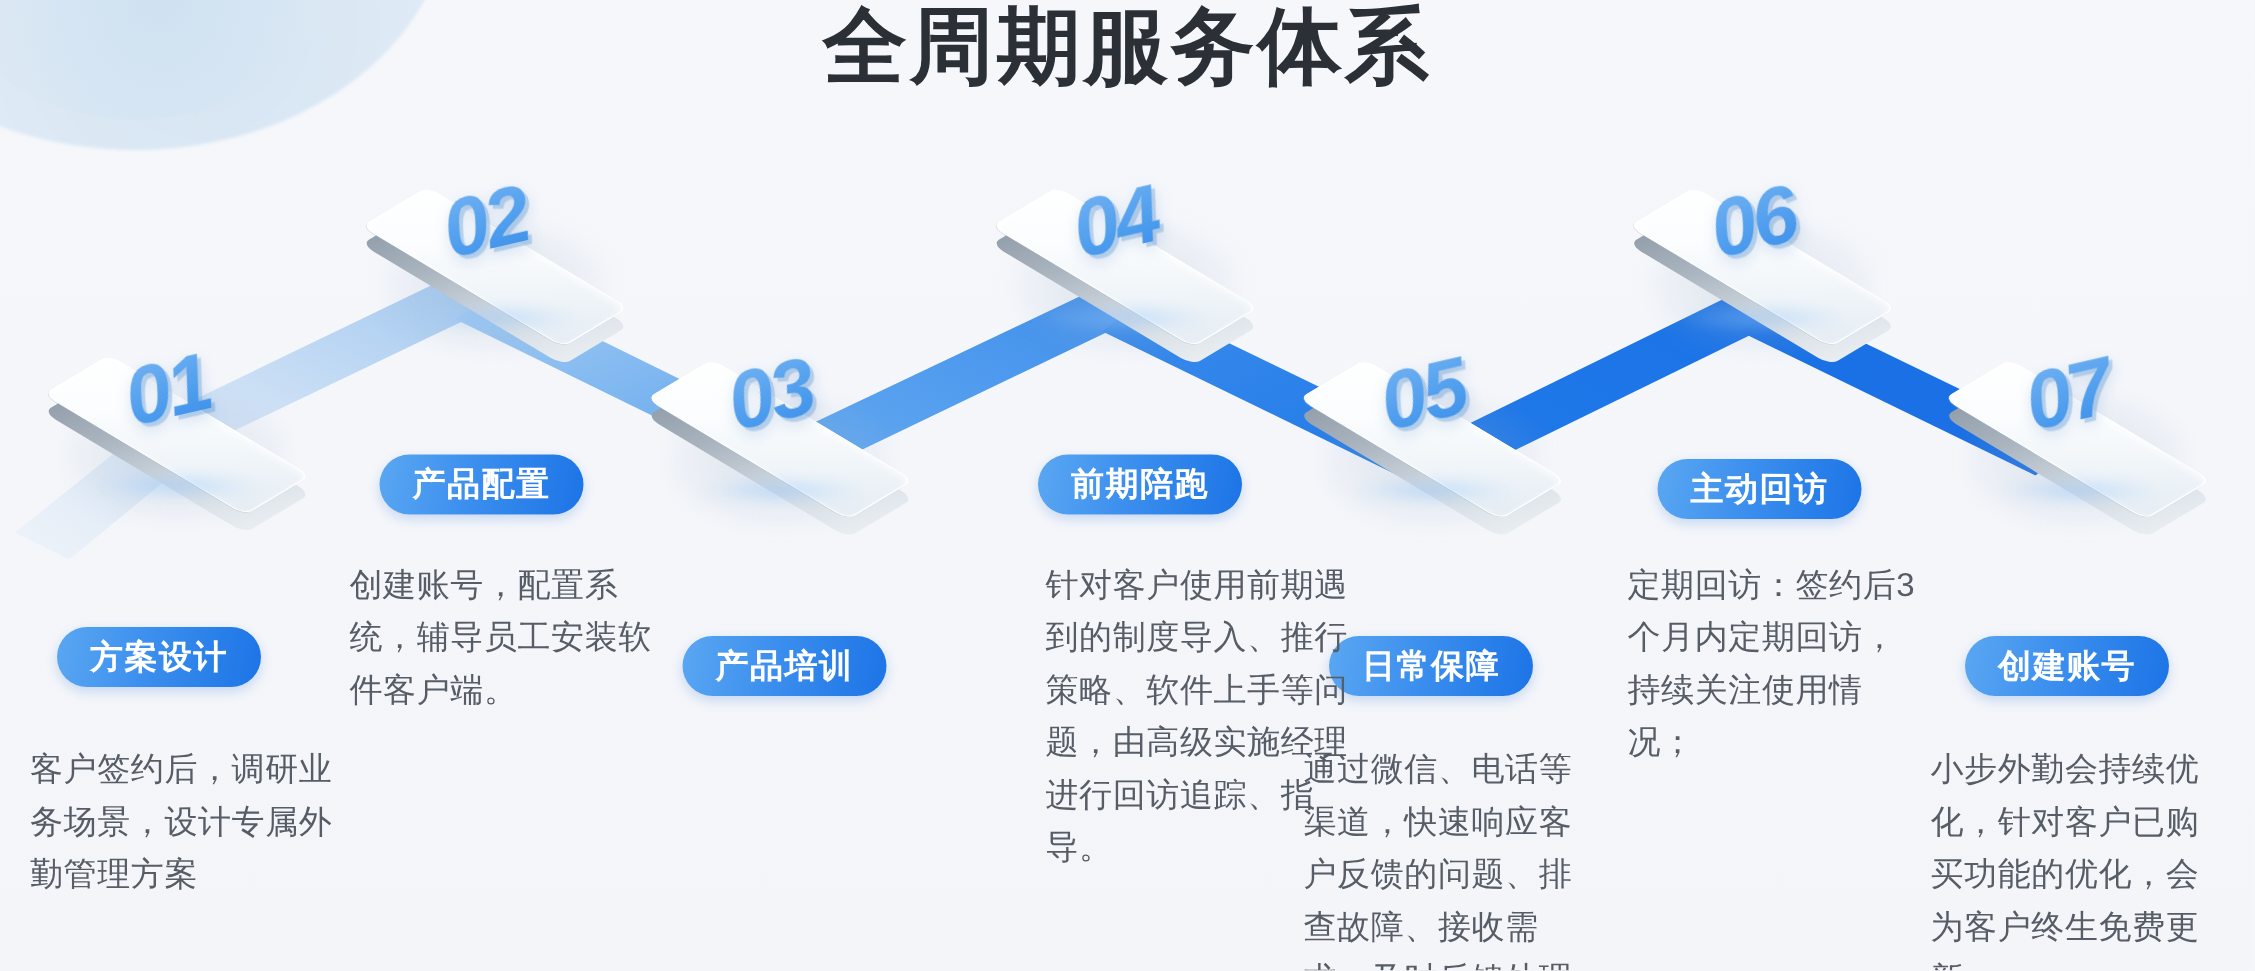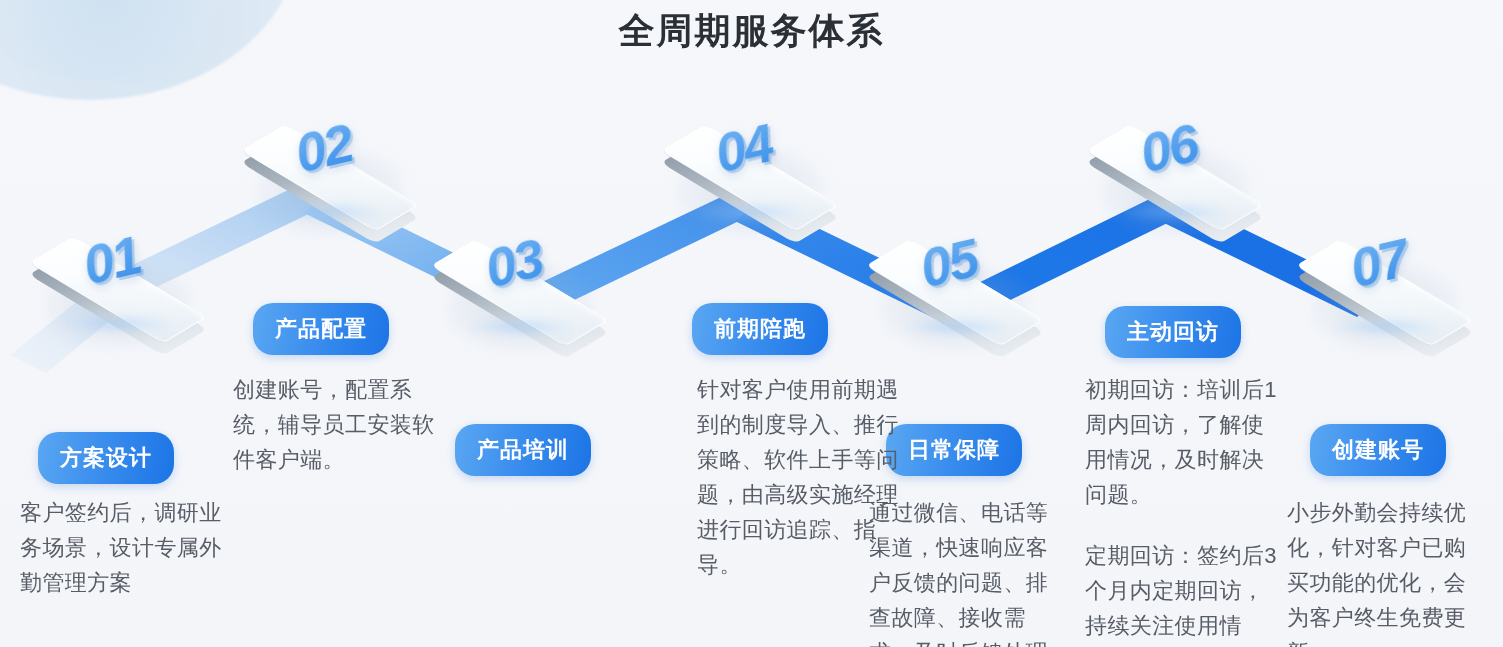--- a/index.html
+++ b/index.html
@@ -43,21 +43,21 @@
     background: radial-gradient(ellipse at 55% 70%, #cfe1f1 0%, rgba(222,234,245,0.65) 55%, rgba(240,246,251,0) 82%);
   }
 
   
   .page-title {
     position: absolute;
     left: 0;
     top: 2px;
     width: 1503px;
     text-align: center;
-    font-size: 36px;
+    font-size: 56px;
     font-weight: bold;
     color: #2b2f36;
     letter-spacing: 2px;
     line-height: 58px;
   }
 
   
   .ribbons {
     position: absolute;
     left: 0;
@@ -144,21 +144,21 @@
     background-clip: text;
     color: transparent;
     transform: rotate(-13deg);
     text-shadow: none;
     filter: drop-shadow(2px 3px 0 rgba(86,148,210,0.35)) drop-shadow(0 4px 5px rgba(70,120,190,0.22));
   }
 
   
   .badge {
     position: absolute;
-    height: 52px;
+    height: 40px;
     padding: 0 22px;
     display: inline-flex;
     align-items: center;
     justify-content: center;
     border-radius: 20px;
     background: linear-gradient(100deg, #5aa7f2 0%, #3d90ee 42%, #1c74e6 100%);
     color: #ffffff;
     font-size: 22px;
     font-weight: bold;
     letter-spacing: 1px;
@@ -297,21 +297,21 @@
   <div class="node" style="left:1295px; top:221px;">
     <div class="plate-wrap">
       <div class="plate-shadow"></div>
       <div class="plate-side"></div>
       <div class="plate-top"></div>
       <div class="plate-glow"></div>
     </div>
     <div class="node-number">07</div>
   </div>
 
-  <div class="badge" style="left:38px; top:432px;">方案设计</div>
+  <div class="badge" style="left:38px; top:418px;">方案设计</div>
   <div class="badge" style="left:253px; top:303px;">产品配置</div>
   <div class="badge" style="left:455px; top:424px;">产品培训</div>
   <div class="badge" style="left:692px; top:303px;">前期陪跑</div>
   <div class="badge" style="left:886px; top:424px;">日常保障</div>
   <div class="badge" style="left:1105px; top:306px;font-family:Liberation Mono, monospace;">主动回访</div>
   <div class="badge" style="left:1310px; top:424px;">创建账号</div>
 
   <div class="desc" style="left:20px; top:495px; width:222px;">
     <p>客户签约后，调研业务场景，设计专属外勤管理方案</p>
   </div>
@@ -323,21 +323,20 @@
 
   <div class="desc" style="left:657px; top:372px; width:213px;margin-left:40px;">
     <p>针对客户使用前期遇到的制度导入、推行策略、软件上手等问题，由高级实施经理进行回访追踪、指导。</p>
   </div>
 
   <div class="desc" style="left:869px; top:495px; width:195px;">
     <p>通过微信、电话等渠道，快速响应客户反馈的问题、排查故障、接收需求，及时反馈处理结果。</p>
   </div>
 
   <div class="desc" style="left:1085px; top:372px; width:195px;">
-    <p>初期回访：培训后1周内回访，了解使用情况，及时解决问题。</p>
     <p>定期回访：签约后3个月内定期回访，持续关注使用情况；</p>
   </div>
 
   <div class="desc" style="left:1287px; top:495px; width:196px;">
     <p>小步外勤会持续优化，针对客户已购买功能的优化，会为客户终生免费更新。</p>
   </div>
 
 </div>
 
 </body></html>

